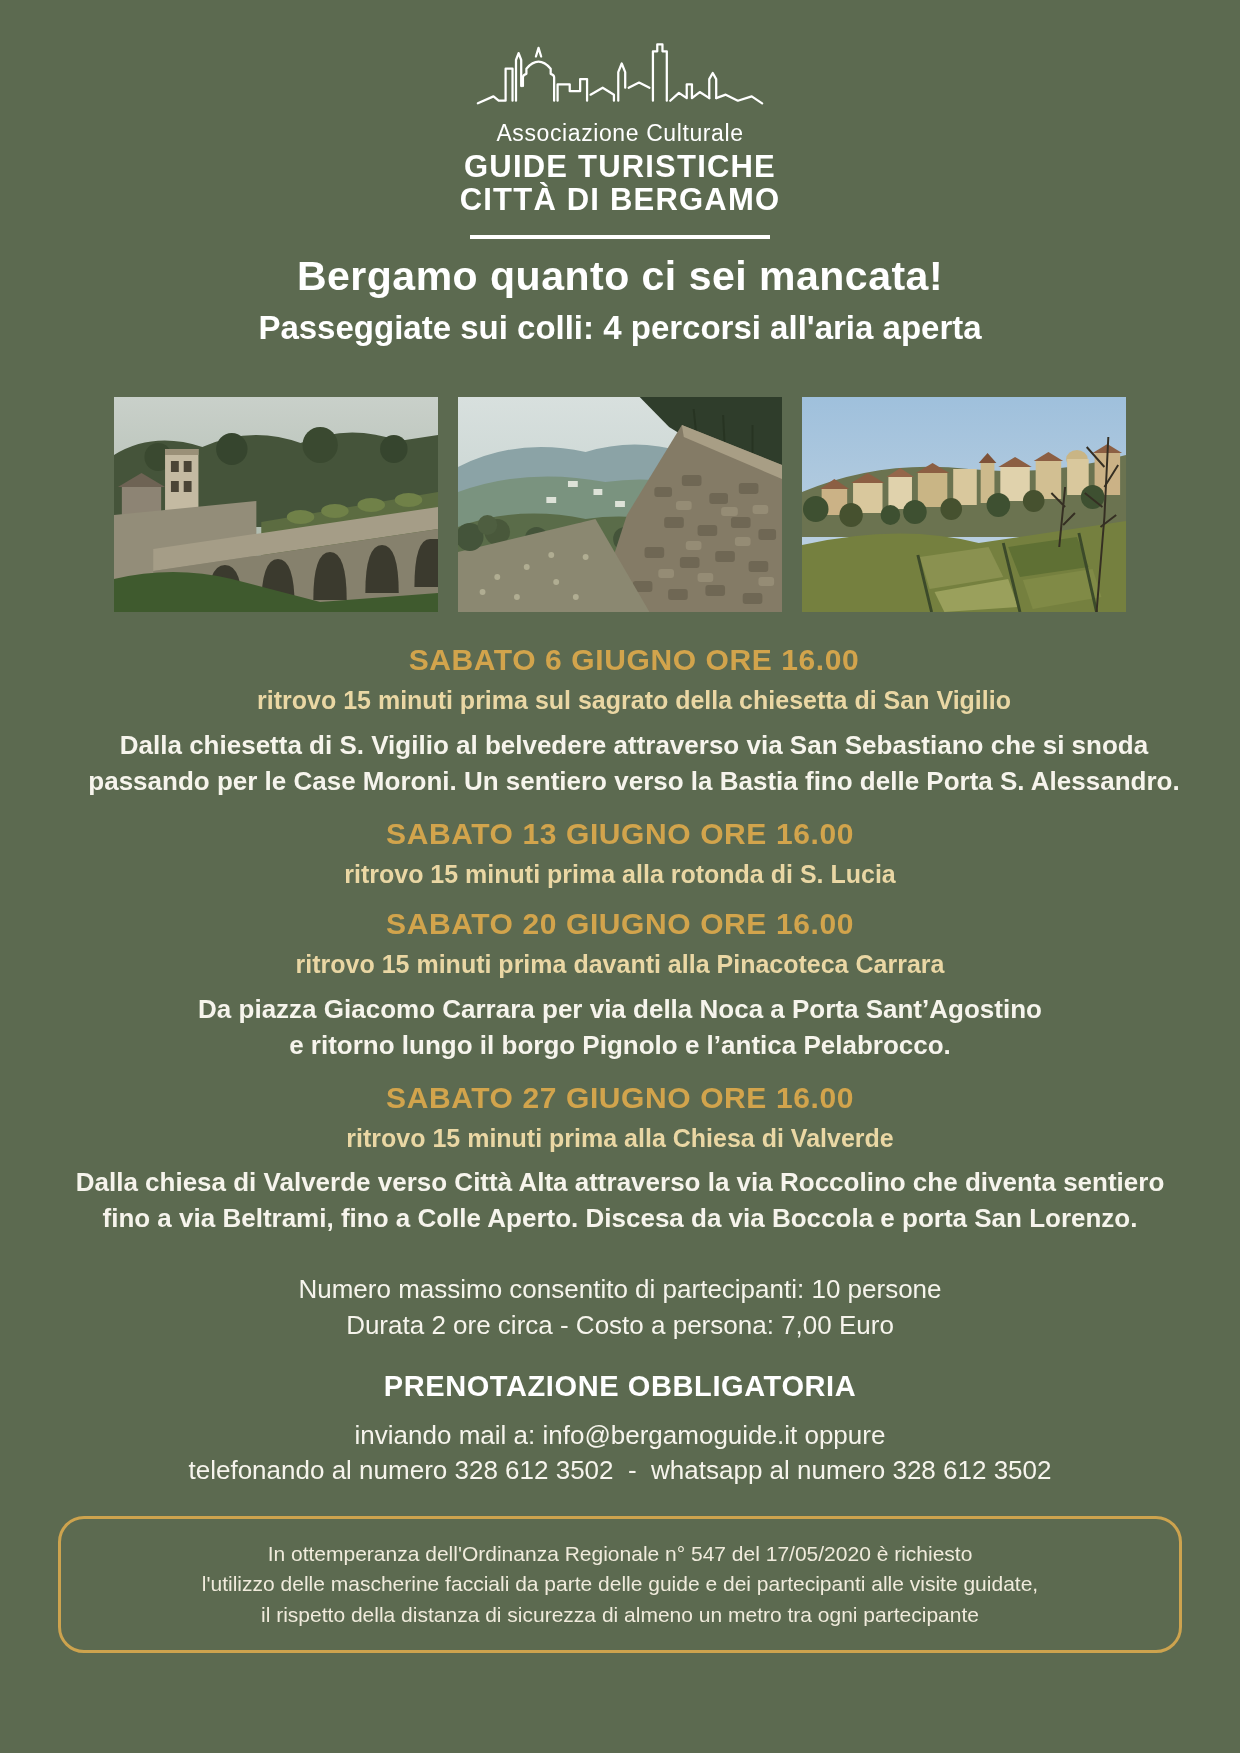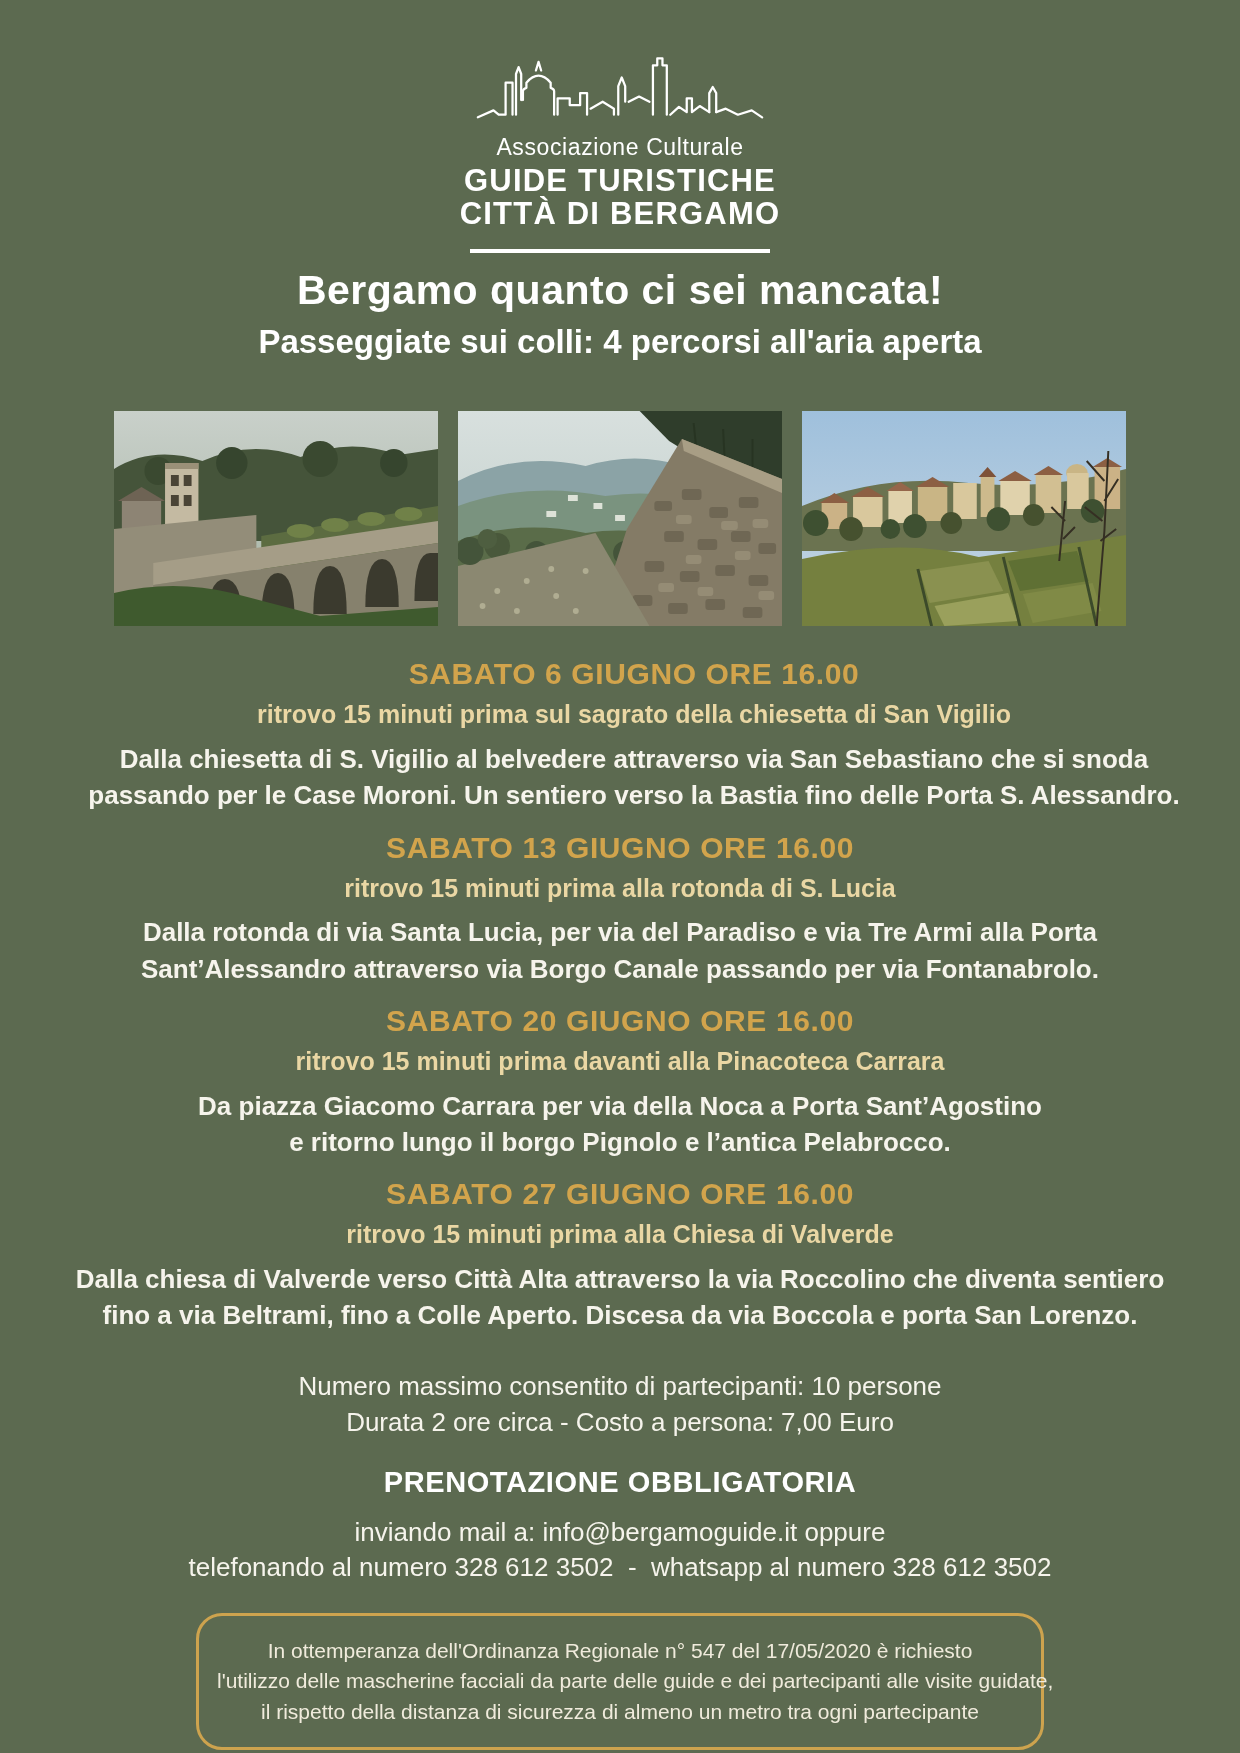--- a/index.html
+++ b/index.html
@@ -4,41 +4,41 @@
 <style>
   html,body{margin:0;padding:0;}
   body{
     width:1240px;height:1753px;
     background:#5C6A50;
     font-family:"Liberation Sans", sans-serif;
     color:#F6F4EC;
     text-align:center;
     overflow:hidden;
   }
-  .logo-wrap{padding-top:48px;}
+  .logo-wrap{padding-top:34px;}
   .skyline{display:block;margin:0 auto;}
   .org-sub{margin-top:8px;font-size:23px;font-weight:400;color:#FFFFFF;letter-spacing:.6px;}
   .org-name{margin-top:4px;font-size:31px;font-weight:700;color:#FFFFFF;line-height:1.06;letter-spacing:1.2px;}
   .logo-underline{width:300px;height:4px;background:#FFFFFF;margin:18px auto 0;}
   .page-title{margin-top:14px;font-size:41px;font-weight:700;color:#FFFFFF;letter-spacing:.5px;line-height:1.15;}
   .page-subtitle{margin-top:8px;font-size:33px;font-weight:700;color:#FFFFFF;line-height:1.2;}
   .photo-strip{margin-top:50px;display:flex;justify-content:center;gap:20px;}
   .photo{width:324px;height:215px;display:block;background:#7a8a71;}
   .event{margin-top:16px;}
   .event.first{margin-top:30px;padding-left:28px;}
   .event-heading{font-size:30px;font-weight:700;color:#D2A44C;letter-spacing:.6px;line-height:1.2;}
   .event-meeting{margin-top:6px;font-size:25px;font-weight:700;color:#EAD7A4;line-height:1.3;}
   .event-desc{margin-top:10px;font-size:26px;font-weight:700;color:#F6F4EC;line-height:1.4;}
   .nowrap{white-space:nowrap;}
   .info-block{margin-top:34px;font-size:26px;font-weight:300;line-height:1.4;color:#F6F4EC;}
   .booking-heading{margin-top:24px;font-size:29px;font-weight:700;color:#FFFFFF;letter-spacing:.6px;line-height:1.25;}
   .booking-lines{margin-top:14px;font-size:26px;font-weight:300;line-height:1.35;color:#F6F4EC;}
   .pre{white-space:pre;}
   .notice-box{
-    margin:28px auto 0;width:848px;box-sizing:border-box;
+    margin:28px auto 0;width:1124px;box-sizing:border-box;
     border:3px solid #CDA34E;border-radius:26px;
     padding:20px 18px;
     font-size:21px;font-weight:300;line-height:1.45;color:#F0EBDC;
   }
 </style>
 </head>
 <body>
 
 <div>
 
@@ -236,24 +236,20 @@
     <div class="event-meeting">ritrovo 15 minuti prima sul sagrato della chiesetta di San Vigilio</div>
     <div class="event-desc">
       <div class="nowrap">Dalla chiesetta di S. Vigilio al belvedere attraverso via San Sebastiano che si snoda</div>
       <div class="nowrap">passando per le Case Moroni. Un sentiero verso la Bastia fino delle Porta S. Alessandro.</div>
     </div>
   </div>
 
   <div class="event">
     <div class="event-heading">SABATO 13 GIUGNO ORE 16.00</div>
     <div class="event-meeting">ritrovo 15 minuti prima alla rotonda di S. Lucia</div>
-    <div class="event-desc">
-      <div class="nowrap">Dalla rotonda di via Santa Lucia, per via del Paradiso e via Tre Armi alla Porta</div>
-      <div class="nowrap">Sant’Alessandro attraverso via Borgo Canale passando per via Fontanabrolo.</div>
-    </div>
   </div>
 
   <div class="event">
     <div class="event-heading">SABATO 20 GIUGNO ORE 16.00</div>
     <div class="event-meeting">ritrovo 15 minuti prima davanti alla Pinacoteca Carrara</div>
     <div class="event-desc">
       <div class="nowrap">Da piazza Giacomo Carrara per via della Noca a Porta Sant’Agostino</div>
       <div class="nowrap">e ritorno lungo il borgo Pignolo e l’antica Pelabrocco.</div>
     </div>
   </div>

